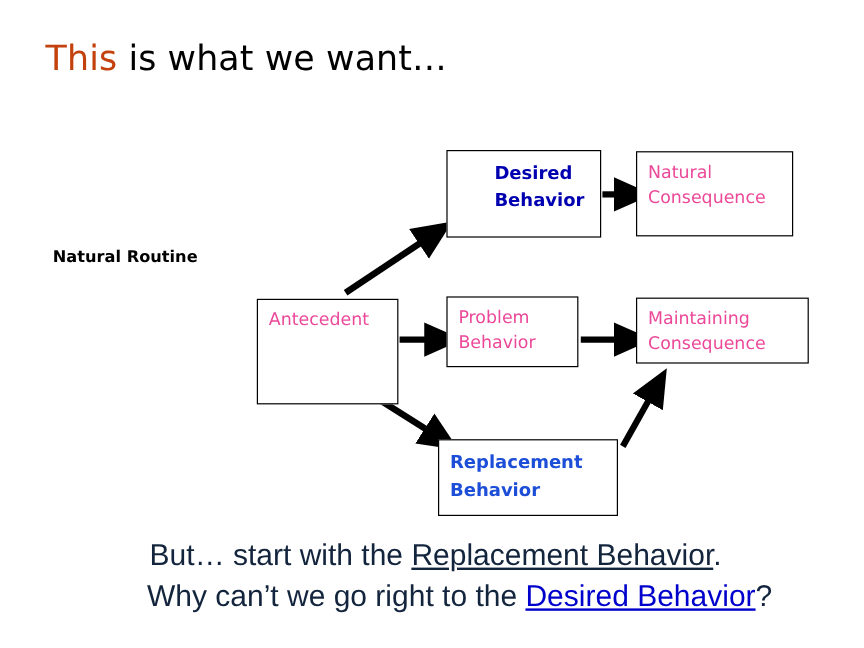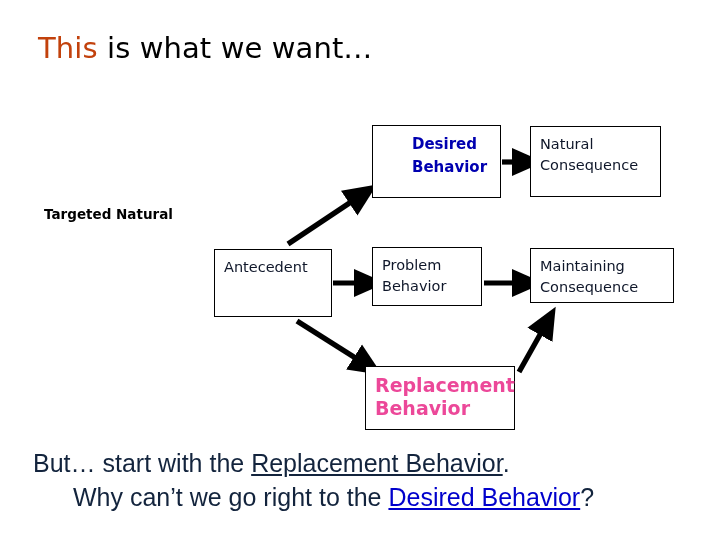--- a/index.html
+++ b/index.html
@@ -34,39 +34,39 @@
     position: absolute;
     border: 1.6px solid #000000;
     background: #ffffff;
     box-sizing: border-box;
     padding: 7px 9px 0 9px;
   }
   .box .txt {
     display: block;
     font-size: 14.5px;
     line-height: 21px;
-    color: #0f172a;
+    color: #ec4899;
     white-space: pre-line;
   }
   .box.blue .txt {
     color: #0000b0;
     font-weight: bold;
     font-size: 15px;
     line-height: 23px;
   }
   .box.green .txt {
-    color: #ec4899;
+    color: #1d4ed8;
     font-weight: bold;
-    font-size: 19px;
+    font-size: 15px;
     line-height: 23px;
   }
 
   #box-desired        { left: 372px; top: 125px; width: 129px; height: 73px; padding-left: 39px; }
   #box-natural        { left: 530px; top: 126px; width: 131px; height: 71px; }
-  #box-antecedent     { left: 214px; top: 249px; width: 118px; height: 68px; }
+  #box-antecedent     { left: 214px; top: 249px; width: 118px; height: 88px; }
   #box-problem        { left: 372px; top: 247px; width: 110px; height: 59px; }
   #box-maintaining    { left: 530px; top: 248px; width: 144px; height: 55px; }
   #box-replacement    { left: 365px; top: 366px; width: 150px; height: 64px; }
 
   
   #label-targeted-routine {
     position: absolute;
     left: 44px;
     top: 206px;
     font-size: 13.5px;
@@ -89,20 +89,21 @@
   #caption {
     position: absolute;
     left: 33px;
     top: 446px;
     width: 660px;
     font-family: "Liberation Sans", sans-serif;
     font-size: 25px;
     line-height: 34px;
     color: #13243d;
     white-space: nowrap;
+    text-align: center;
   }
   #caption .u { text-decoration: underline; }
   #caption .blue { color: #0000cc; text-decoration: underline; }
   #caption .line2 { display: block; margin-left: 40px; }
 </style>
 </head>
 <body>
 
 <div id="slide">
 
@@ -135,21 +136,21 @@
 
     <g>
       <line x1="297" y1="321" x2="365" y2="364" stroke="#000000" stroke-width="5.4" marker-end="url(#ah)"></line>
     </g>
 
     <g>
       <line x1="519" y1="372" x2="546" y2="324" stroke="#000000" stroke-width="5.2" marker-end="url(#ah)"></line>
     </g>
   </svg>
 
-  <div id="label-targeted-routine">Targeted Natural</div>
+  <div id="label-targeted-routine">Natural Routine</div>
 
   <div class="box blue" id="box-desired">
     <span class="txt">Desired
 Behavior</span>
   </div>
 
   <div class="box" id="box-natural">
     <span class="txt">Natural
 Consequence</span>
   </div>

